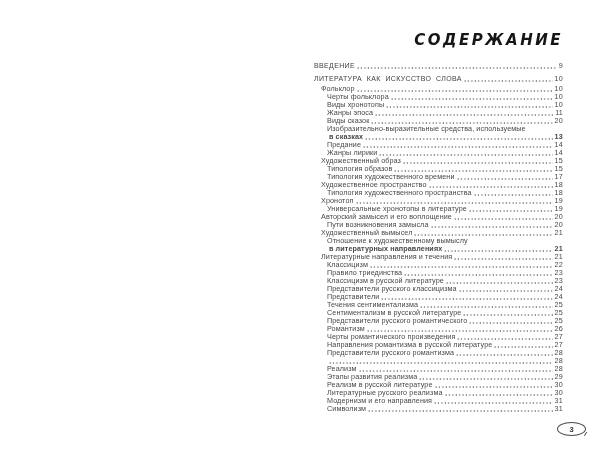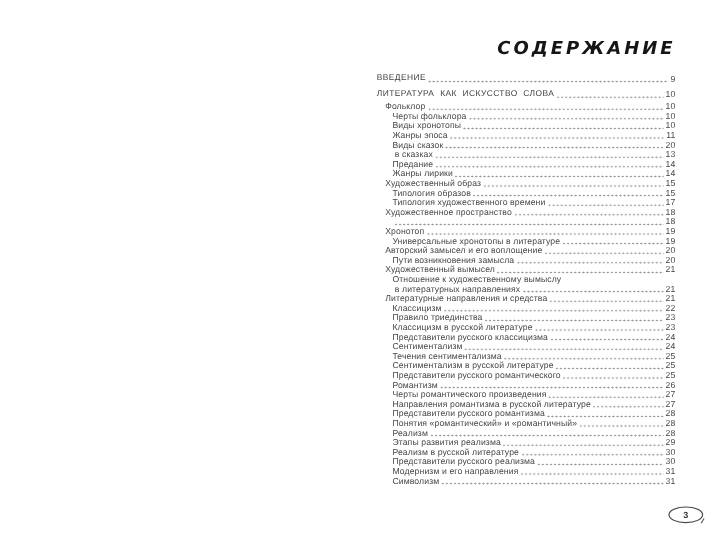--- a/index.html
+++ b/index.html
@@ -13,21 +13,21 @@
   .row{display:flex;align-items:flex-end;height:8px;font-size:7.2px;
        line-height:8px;color:#474747;}
   .row .lbl{white-space:nowrap;letter-spacing:0.1px;}
   .row .dots{flex:1 1 auto;height:2.4px;margin:0 2px 1px 2px;min-width:3px;
        background:radial-gradient(circle at 1px 1.2px,#8d8d8d 0.65px,transparent 0.9px);
        background-size:3.4px 2.4px;background-repeat:repeat-x;}
   .row .pg{white-space:nowrap;letter-spacing:0.2px;}
   .caps .lbl{font-size:7.0px;letter-spacing:0.35px;word-spacing:2.5px;color:#3f3f3f;}
   .l1{padding-left:7px;}
   .l2{padding-left:13px;}
-  .cont{padding-left:15px;}
+  .cont{padding-left:15px;font-weight:bold;}
   .g5{margin-bottom:5px;}
   .g2{margin-bottom:2px;}
   .badge{position:absolute;left:557px;top:422px;width:27px;height:12px;
          border:1.2px solid #4a4a4a;border-radius:50%;background:#fff;
          display:flex;align-items:center;justify-content:center;
          font-size:7.5px;font-weight:700;color:#333;}
   .badge::after{content:"";position:absolute;right:-1px;bottom:-1px;width:5px;height:4px;
          border-right:1.1px solid #4a4a4a;transform:skewX(-30deg);}
 </style>
 </head>
@@ -67,20 +67,23 @@
     <div class="row l2">
         <span class="lbl">Жанры эпоса</span>
         <span class="dots"></span>
         <span class="pg">11</span>
       </div>
     <div class="row l2">
         <span class="lbl">Виды сказок</span>
         <span class="dots"></span>
         <span class="pg">20</span>
       </div>
+    <div class="row l2">
+        <span class="lbl">Изобразительно-выразительные средства, используемые</span>
+      </div>
     <div class="row cont">
         <span class="lbl">в сказках</span>
         <span class="dots"></span>
         <span class="pg">13</span>
       </div>
     <div class="row l2">
         <span class="lbl">Предание</span>
         <span class="dots"></span>
         <span class="pg">14</span>
       </div>
@@ -103,20 +106,21 @@
         <span class="lbl">Типология художественного времени</span>
         <span class="dots"></span>
         <span class="pg">17</span>
       </div>
     <div class="row l1">
         <span class="lbl">Художественное пространство</span>
         <span class="dots"></span>
         <span class="pg">18</span>
       </div>
     <div class="row l2">
+        <span class="lbl">Типология художественного пространства</span>
         <span class="dots"></span>
         <span class="pg">18</span>
       </div>
     <div class="row l1">
         <span class="lbl">Хронотоп</span>
         <span class="dots"></span>
         <span class="pg">19</span>
       </div>
     <div class="row l2">
         <span class="lbl">Универсальные хронотопы в литературе</span>
@@ -140,21 +144,21 @@
       </div>
     <div class="row l2">
         <span class="lbl">Отношение к художественному вымыслу</span>
       </div>
     <div class="row cont">
         <span class="lbl">в литературных направлениях</span>
         <span class="dots"></span>
         <span class="pg">21</span>
       </div>
     <div class="row l1">
-        <span class="lbl">Литературные направления и средства</span>
+        <span class="lbl">Литературные направления и течения</span>
         <span class="dots"></span>
         <span class="pg">21</span>
       </div>
     <div class="row l2">
         <span class="lbl">Классицизм</span>
         <span class="dots"></span>
         <span class="pg">22</span>
       </div>
     <div class="row l2">
         <span class="lbl">Правило триединства</span>
@@ -165,21 +169,21 @@
         <span class="lbl">Классицизм в русской литературе</span>
         <span class="dots"></span>
         <span class="pg">23</span>
       </div>
     <div class="row l2">
         <span class="lbl">Представители русского классицизма</span>
         <span class="dots"></span>
         <span class="pg">24</span>
       </div>
     <div class="row l2">
-        <span class="lbl">Сентиментализм</span>
+        <span class="lbl">Представители</span>
         <span class="dots"></span>
         <span class="pg">24</span>
       </div>
     <div class="row l2">
         <span class="lbl">Течения сентиментализма</span>
         <span class="dots"></span>
         <span class="pg">25</span>
       </div>
     <div class="row l2">
         <span class="lbl">Сентиментализм в русской литературе</span>
@@ -205,41 +209,40 @@
         <span class="lbl">Направления романтизма в русской литературе</span>
         <span class="dots"></span>
         <span class="pg">27</span>
       </div>
     <div class="row l2">
         <span class="lbl">Представители русского романтизма</span>
         <span class="dots"></span>
         <span class="pg">28</span>
       </div>
     <div class="row l2">
-        <span class="lbl">Понятия «романтический» и «романтичный»</span>
         <span class="dots"></span>
         <span class="pg">28</span>
       </div>
     <div class="row l2">
         <span class="lbl">Реализм</span>
         <span class="dots"></span>
         <span class="pg">28</span>
       </div>
     <div class="row l2">
         <span class="lbl">Этапы развития реализма</span>
         <span class="dots"></span>
         <span class="pg">29</span>
       </div>
     <div class="row l2">
         <span class="lbl">Реализм в русской литературе</span>
         <span class="dots"></span>
         <span class="pg">30</span>
       </div>
     <div class="row l2">
-        <span class="lbl">Представители русского реализма</span>
+        <span class="lbl">Литературные русского реализма</span>
         <span class="dots"></span>
         <span class="pg">30</span>
       </div>
     <div class="row l2">
         <span class="lbl">Модернизм и его направления</span>
         <span class="dots"></span>
         <span class="pg">31</span>
       </div>
     <div class="row l2">
         <span class="lbl">Символизм</span>

